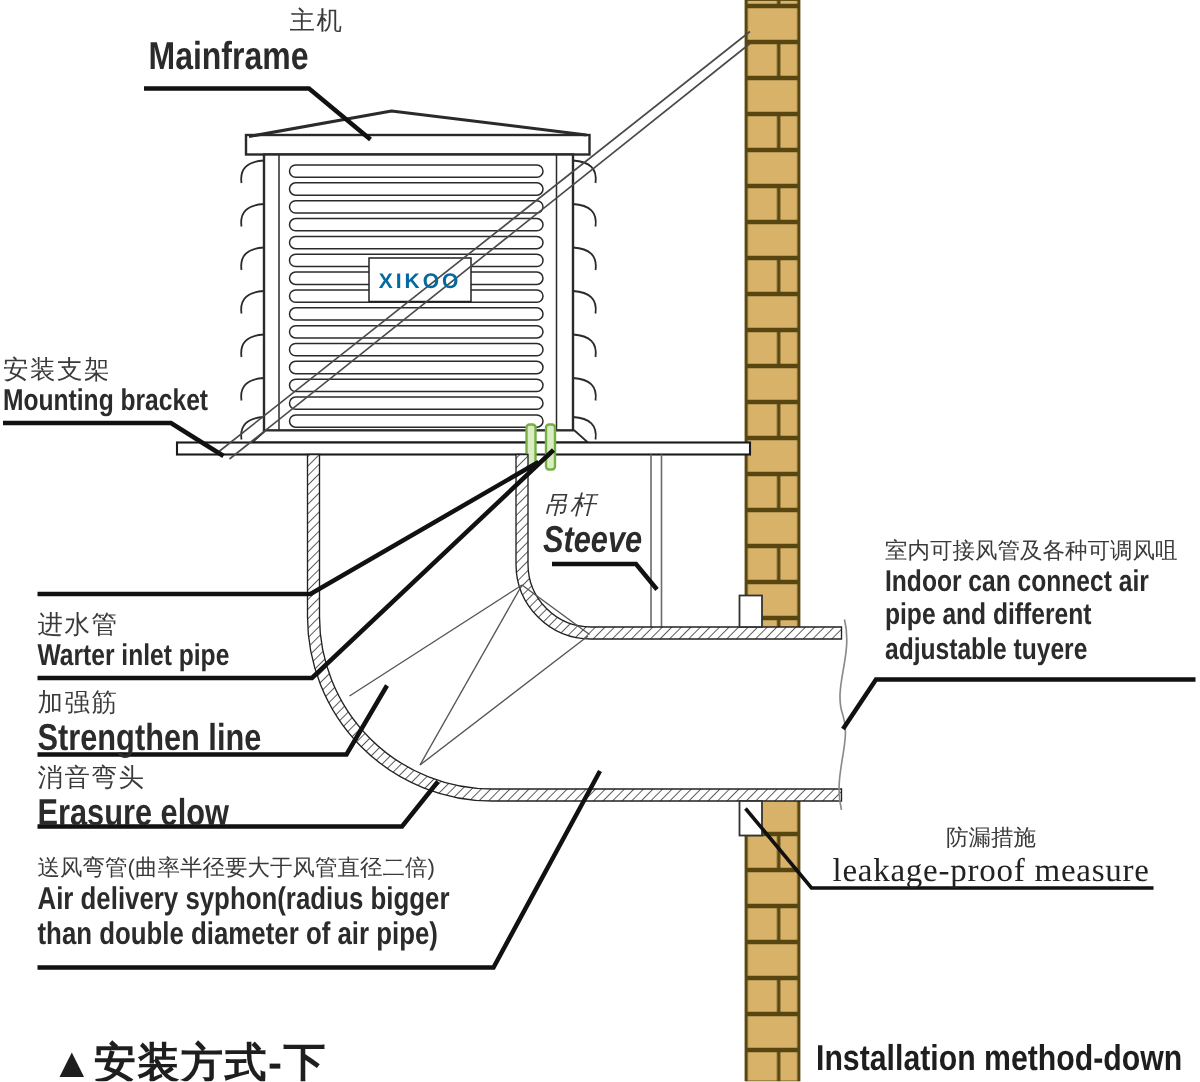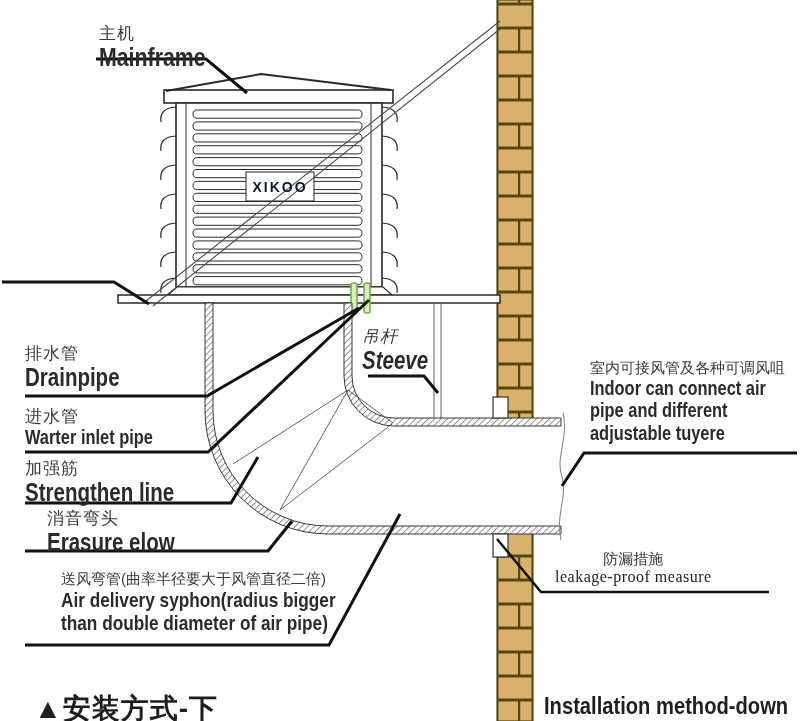--- a/index.html
+++ b/index.html
@@ -6,35 +6,35 @@
   #stage{position:relative;width:800px;height:721px;background:#fff;overflow:hidden;
          font-family:"Liberation Sans","DejaVu Sans",sans-serif;color:#262626;}
   #linework{position:absolute;left:0;top:0;}
   .label{position:absolute;line-height:1.12;white-space:nowrap;}
   .cn{display:block;font-size:17px;color:#3a3a3a;letter-spacing:1px;}
   .cn-sm{display:block;font-size:15px;color:#3a3a3a;}
   .en{display:block;font-weight:bold;color:#2b2b2b;transform:scaleX(.82);transform-origin:0 0;}
   .en-lg{font-size:25px;}
   .en-md{font-size:20px;}
   .en-serif{display:block;font-family:"Liberation Serif","DejaVu Serif",serif;font-weight:normal;
-            font-size:16px;color:#222;transform:none;letter-spacing:.5px;}
+            font-size:22px;color:#222;transform:none;letter-spacing:.5px;}
   .caption{position:absolute;font-weight:bold;color:#1e1e1e;white-space:nowrap;}
   #caption-cn{left:34px;top:690px;font-size:28px;letter-spacing:1px;}
   #caption-en{left:544px;top:692px;font-size:24px;transform:scaleX(.84);transform-origin:0 0;}
   #logo{position:absolute;left:246px;top:172px;width:68px;height:29px;display:flex;
         align-items:center;justify-content:center;font-weight:bold;font-size:14px;
-        letter-spacing:2px;color:#0f172a;}
+        letter-spacing:2px;color:#0369a1;}
   
-  #lbl-mainframe{left:99px;top:24px;}
+  #lbl-mainframe{left:99px;top:4px;text-align:right;}
   #lbl-mounting{left:2px;top:237px;}
   #lbl-drain{left:25px;top:344px;}
   #lbl-water{left:25px;top:407px;}
   #lbl-strengthen{left:25px;top:459px;}
-  #lbl-erasure{left:25px;top:509px;margin-left:22px;}
-  #lbl-syphon{left:25px;top:571px;margin-left:36px;}
+  #lbl-erasure{left:25px;top:509px;}
+  #lbl-syphon{left:25px;top:571px;}
   #lbl-steeve{left:362px;top:327px;font-style:italic;}
   #lbl-indoor{left:590px;top:360px;}
   #lbl-leakage{left:555px;top:551px;text-align:center;}
 </style>
 </head>
 <body>
 
 <div id="stage">
 
   <svg id="linework" width="800" height="721" viewBox="0 0 800 721">
@@ -149,25 +149,25 @@
     </g>
   </svg>
 
   <div id="logo">XIKOO</div>
 
   <div class="label" id="lbl-mainframe">
     <span class="cn">主机</span>
     <span class="en en-lg" style="font-size:26px">Mainframe</span>
   </div>
 
-
-  <div class="label" id="lbl-drain">
-    <span class="cn">排水管</span>
-    <span class="en en-lg">Drainpipe</span>
-  </div>
+  <div class="label" id="lbl-mounting">
+    <span class="cn">安装支架</span>
+    <span class="en en-md">Mounting bracket</span>
+  </div>
+
 
   <div class="label" id="lbl-water">
     <span class="cn">进水管</span>
     <span class="en en-md">Warter inlet pipe</span>
   </div>
 
   <div class="label" id="lbl-strengthen">
     <span class="cn">加强筋</span>
     <span class="en en-lg">Strengthen line</span>
   </div>

